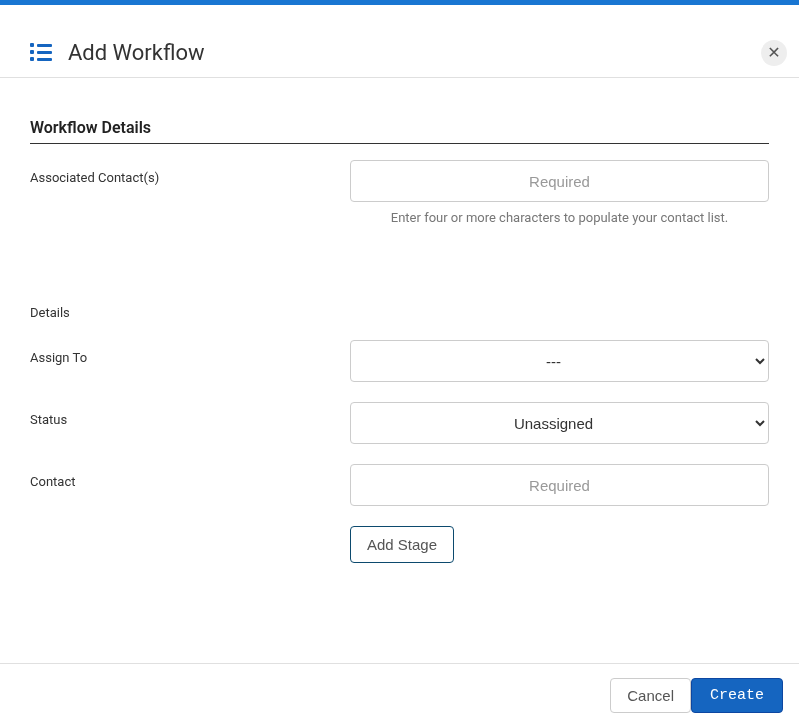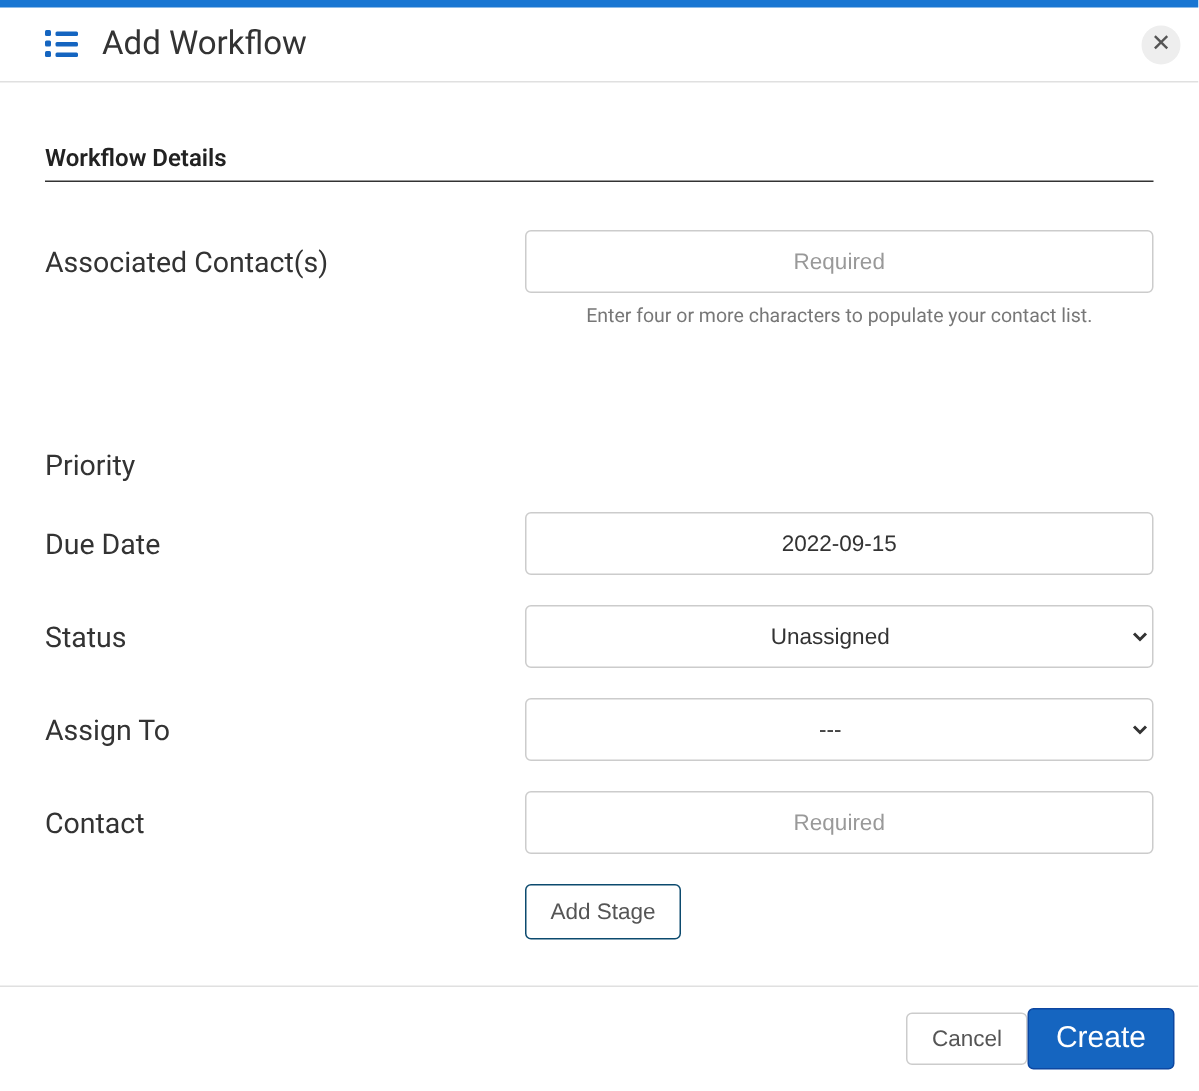--- a/index.html
+++ b/index.html
@@ -16,20 +16,21 @@
       height: 5px;
       background: #1976d2;
       width: 100%;
     }
     .header {
       display: flex;
       align-items: center;
       padding: 12px 30px;
       border-bottom: 1px solid #e0e0e0;
       position: relative;
+      margin-top: 23px;
     }
     .list-icon {
       width: 22px;
       height: 18px;
       position: relative;
       margin-right: 16px;
     }
     .list-icon div.line {
       position: absolute;
       height: 3px;
@@ -80,32 +81,32 @@
       overflow-y: auto;
       height: calc(100% - 5px - 60px - 62px);
     }
 
     .section-title {
       font-size: 16px;
       font-weight: 600;
       color: #222;
       padding-bottom: 6px;
       border-bottom: 1px solid #333;
-      margin-bottom: 32px;
+      margin-bottom: 16px;
     }
 
     .form-row {
       display: flex;
       margin-bottom: 20px;
       align-items: flex-start;
     }
     .form-label {
       width: 320px;
       flex-shrink: 0;
-      font-size: 19px;
+      font-size: 13px;
       color: #333;
       padding-top: 10px;
     }
     .form-control-wrap {
       flex: 1;
     }
     input[type="text"], select {
       width: 100%;
       height: 42px;
       border: 1px solid #ccc;
@@ -162,23 +163,24 @@
       padding: 8px 16px;
       font-size: 15px;
       color: #555;
       cursor: pointer;
     }
     .btn-create {
       background: #1565c0;
       border: 1px solid #0d47a1;
       border-radius: 4px;
       padding: 8px 18px;
-      font-size: 20px;
+      font-size: 15px;
       color: #fff;
       cursor: pointer;
+      font-family: Liberation Mono, monospace;
     }
   </style>
 </head>
 <body>
 
 <div class="top-bar"></div>
 
 <div class="header">
   <div class="list-icon">
     <div class="dot dot1"></div>
@@ -203,44 +205,38 @@
     <div class="form-control-wrap">
       <input type="text" placeholder="Required" style="">
       <div class="helper-text">Enter four or more characters to populate your contact list.</div>
     </div>
   </div>
 
   <div class="section-gap"></div>
 
 
   <div class="form-row">
-    <div class="form-label">Priority</div>
-  </div>
-
-  <div class="form-row">
-    <div class="form-label">Due Date</div>
-    <div class="form-control-wrap">
-      <input type="text" value="2022-09-15" style="">
+    <div class="form-label">Details</div>
+  </div>
+
+
+  <div class="form-row">
+    <div class="form-label">Assign To</div>
+    <div class="form-control-wrap">
+      <select>
+        <option>---</option>
+      </select>
     </div>
   </div>
 
   <div class="form-row">
     <div class="form-label">Status</div>
     <div class="form-control-wrap">
       <select>
         <option>Unassigned</option>
-      </select>
-    </div>
-  </div>
-
-  <div class="form-row">
-    <div class="form-label">Assign To</div>
-    <div class="form-control-wrap">
-      <select>
-        <option>---</option>
       </select>
     </div>
   </div>
 
   <div class="form-row">
     <div class="form-label">Contact</div>
     <div class="form-control-wrap">
       <input type="text" placeholder="Required" style="">
     </div>
   </div>

